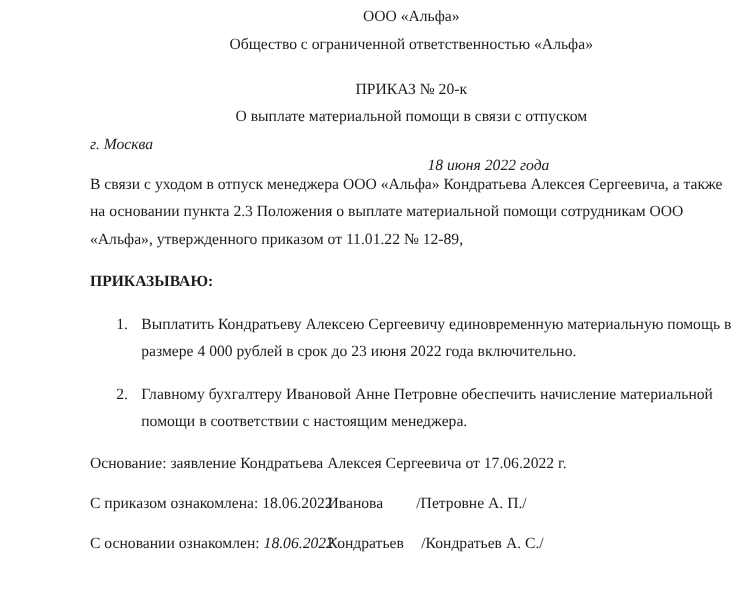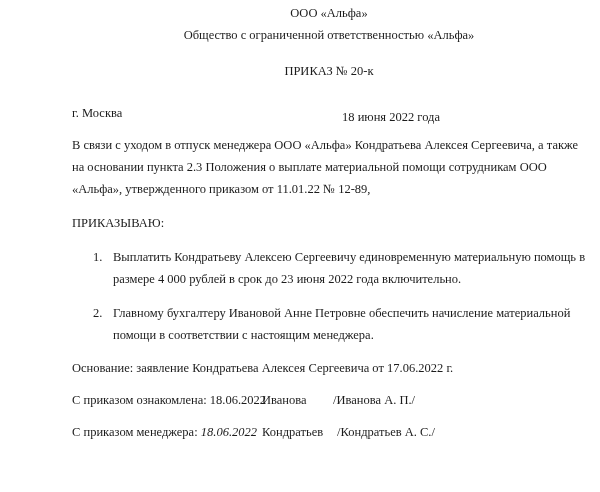--- a/index.html
+++ b/index.html
@@ -14,24 +14,24 @@
     font-family: "Liberation Serif", "DejaVu Serif", serif;
     font-size: 12.5px;
     line-height: 22px;
     color: #1c1c1c;
   }
   .doc {
     padding: 2px 14px 0 72px; 
   }
   .center { text-align: center; }
   .doc-title-gap { margin-top: 14px; }
-  .meta-row { position: relative; margin-top: 20px; height: 22px; }
-  .meta-date { position: absolute; left: 270px; top: 4px; white-space: nowrap; }
+  .meta-row { position: relative; margin-top: 0; height: 22px; font-style: italic; }
+  .meta-date { position: absolute; left: 270px; top: 17px; white-space: nowrap; }
   .preamble { margin-top: 10px; text-align: left; }
-  .order-word { margin-top: 12px; }
+  .order-word { margin-top: 12px; font-weight: bold; }
   .order-list { margin-top: 0; }
   .list-item { display: flex; margin-top: 12px; }
   .list-num { flex: none; width: 20px; margin-left: 21px; }
   .list-text { flex: 1; }
   .basis { margin-top: 11px; }
   .sig-row { position: relative; margin-top: 10px; height: 22px; white-space: nowrap; }
   .sig-row-first { margin-top: 5px; }
   .sig, .transcript { position: absolute; top: 0; white-space: nowrap; }
   .sig-row1 .sig { left: 178px; }
   .sig-row1 .transcript { left: 249px; }
@@ -43,20 +43,21 @@
 </style>
 </head>
 <body style="color: rgb(28, 28, 28);">
 
 <div class="doc">
 
   <div class="center">ООО «Альфа»</div>
   <div class="center">Общество с ограниченной ответственностью «Альфа»</div>
 
   <div class="center doc-title-gap">ПРИКАЗ № 20-к</div>
+  <div class="center">О выплате материальной помощи в связи с отпуском</div>
 
   <div class="meta-row">
     <span>г. Москва</span>
     <span class="meta-date">18 июня 2022 года</span>
   </div>
 
   <div class="preamble">В связи с уходом в отпуск менеджера ООО «Альфа» Кондратьева Алексея Сергеевича, а также на основании пункта 2.3 Положения о выплате материальной помощи сотрудникам ООО «Альфа», утвержденного приказом от 11.01.22 № 12-89,</div>
 
   <div class="order-word">ПРИКАЗЫВАЮ:</div>
 
@@ -70,23 +71,23 @@
       <span class="list-text">Главному бухгалтеру Ивановой Анне Петровне обеспечить начисление материальной помощи в соответствии с настоящим менеджера.</span>
     </div>
   </div>
 
   <div class="basis">Основание: заявление Кондратьева Алексея Сергеевича от 17.06.2022 г.</div>
 
 
   <div class="sig-row sig-row2">
     <span>С приказом ознакомлена: 18.06.2022</span>
     <span class="sig">Иванова</span>
-    <span class="transcript">/Иванова А. П./</span>
+    <span class="transcript">/Петровне А. П./</span>
   </div>
 
   <div class="sig-row sig-row3">
-    <span>С приказом менеджера:</span>
+    <span>С основании ознакомлен:</span>
     <span class="sig-date"> </span><span class="sig-date">18.06.2022</span>
     <span class="sig">Кондратьев</span>
     <span class="transcript">/Кондратьев А. С./</span>
   </div>
 
 </div>
 
 </body></html>

